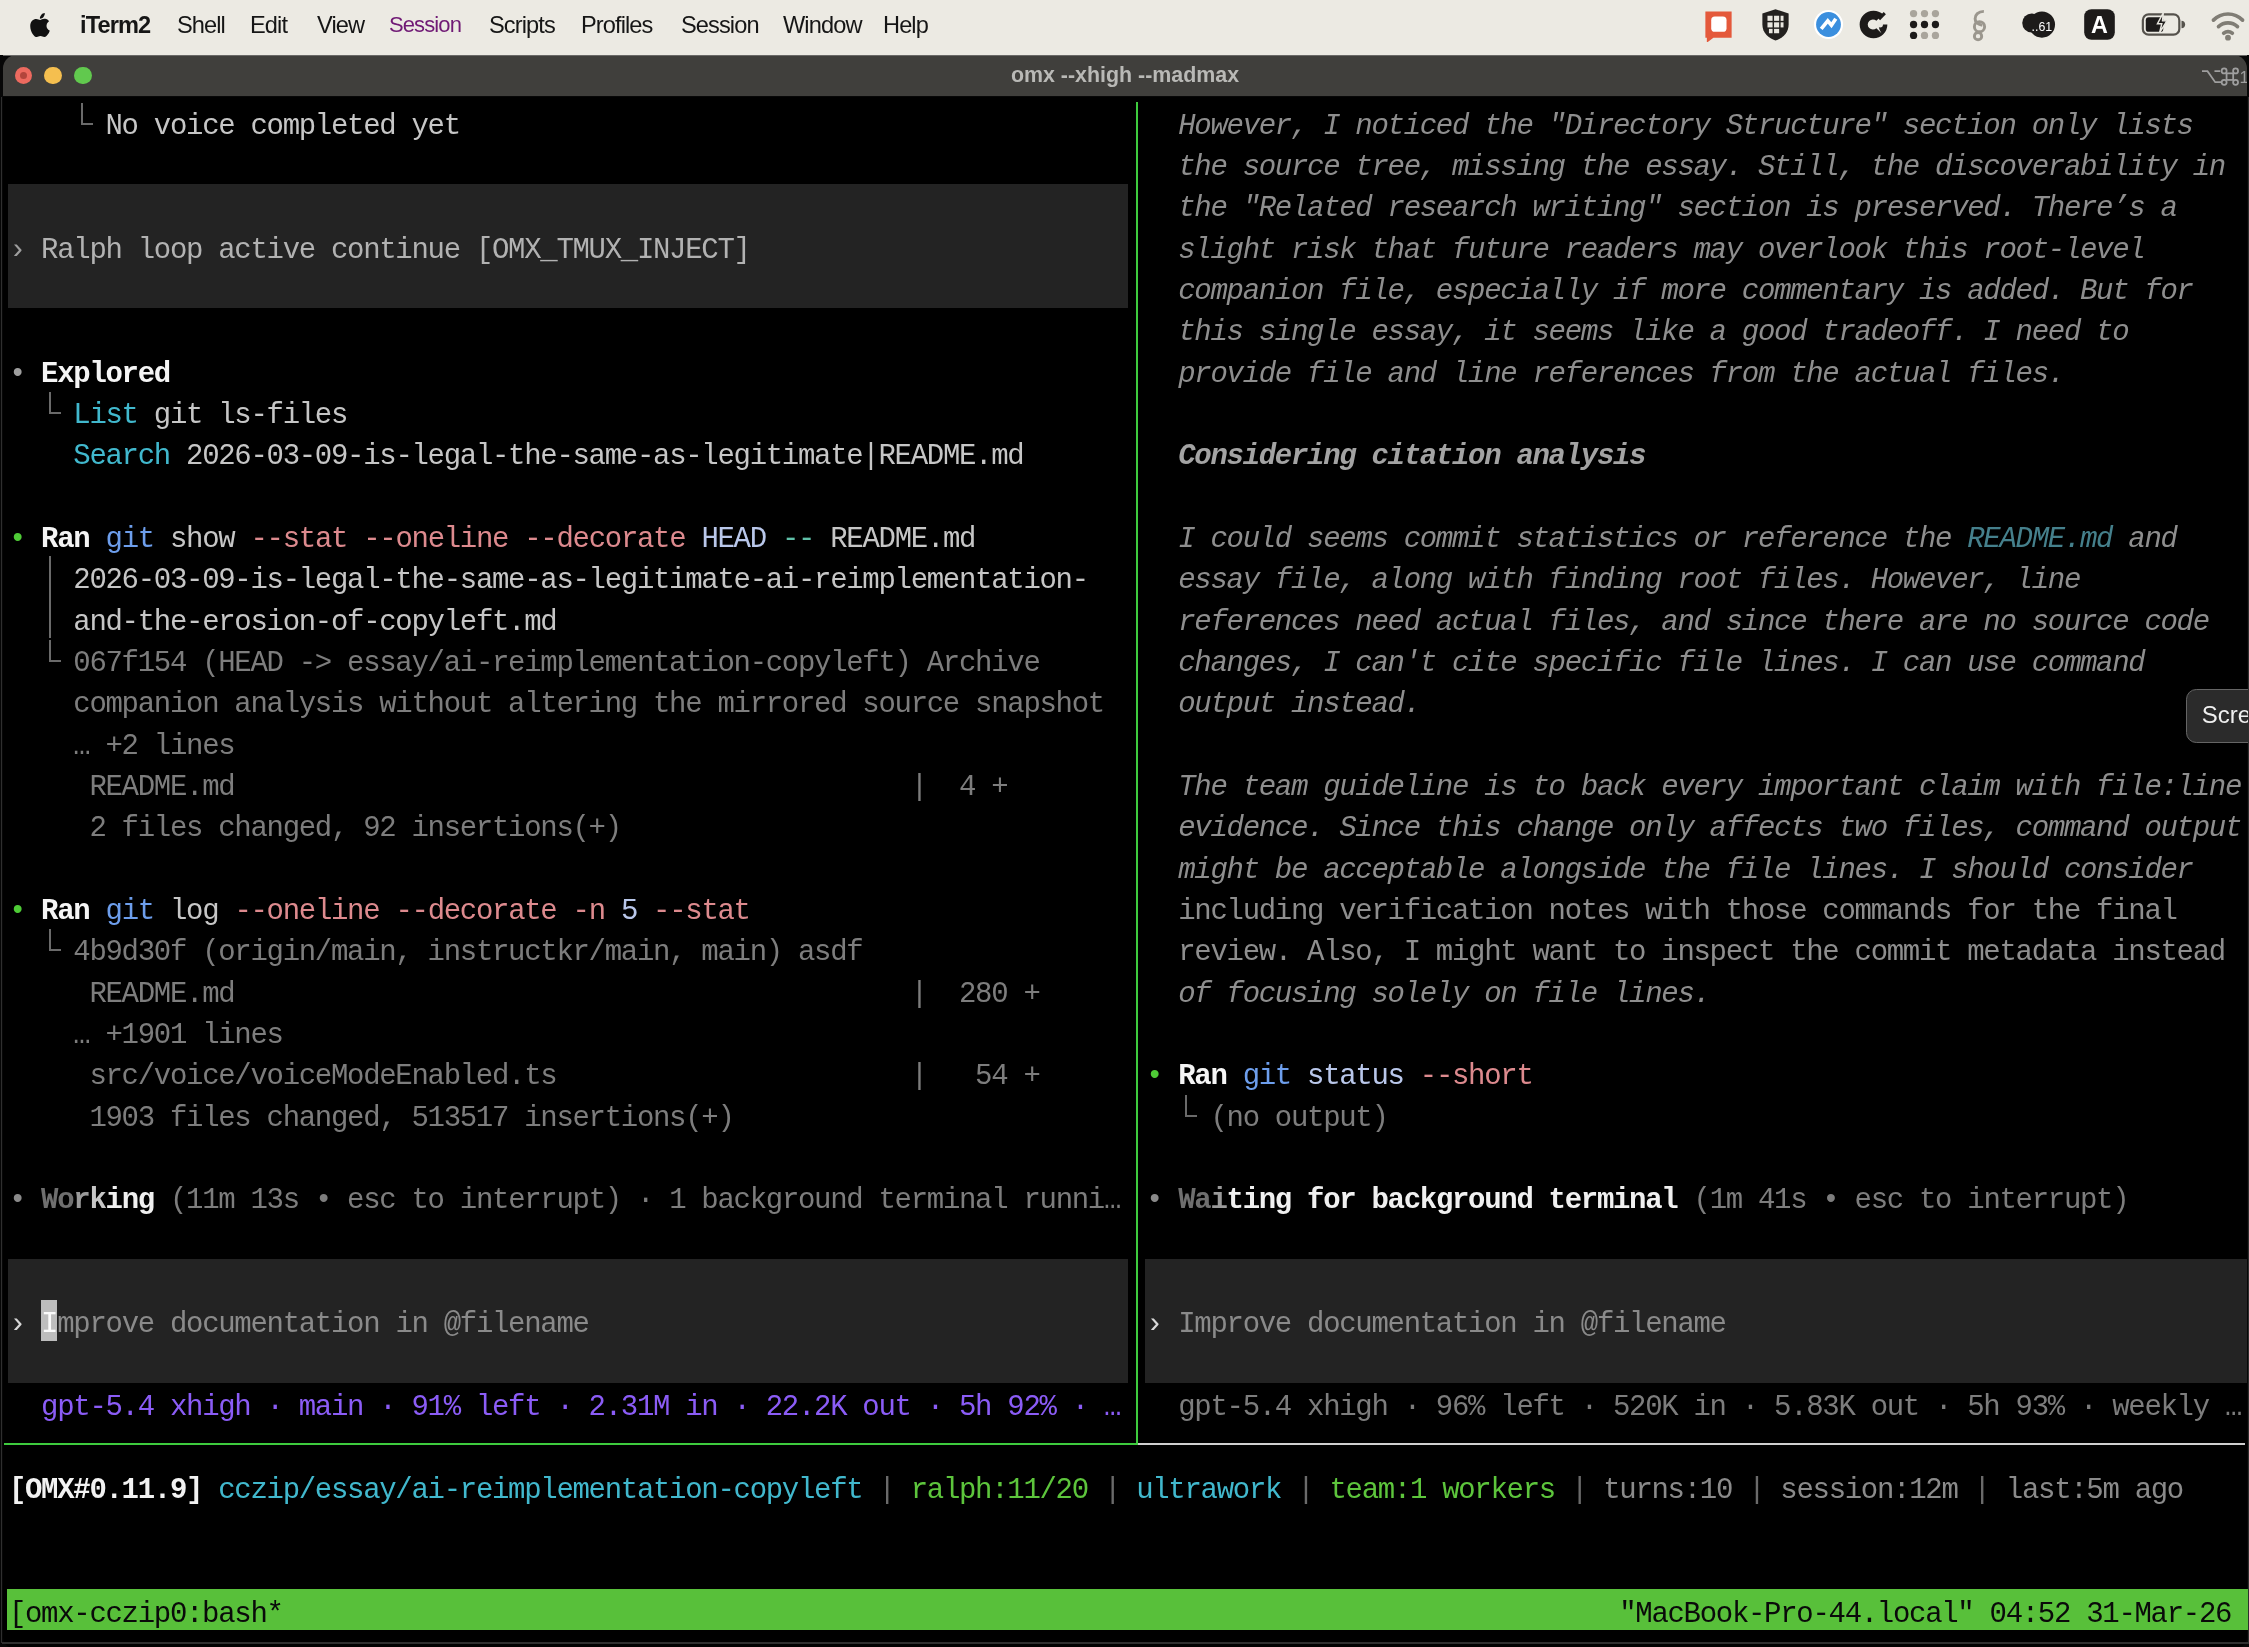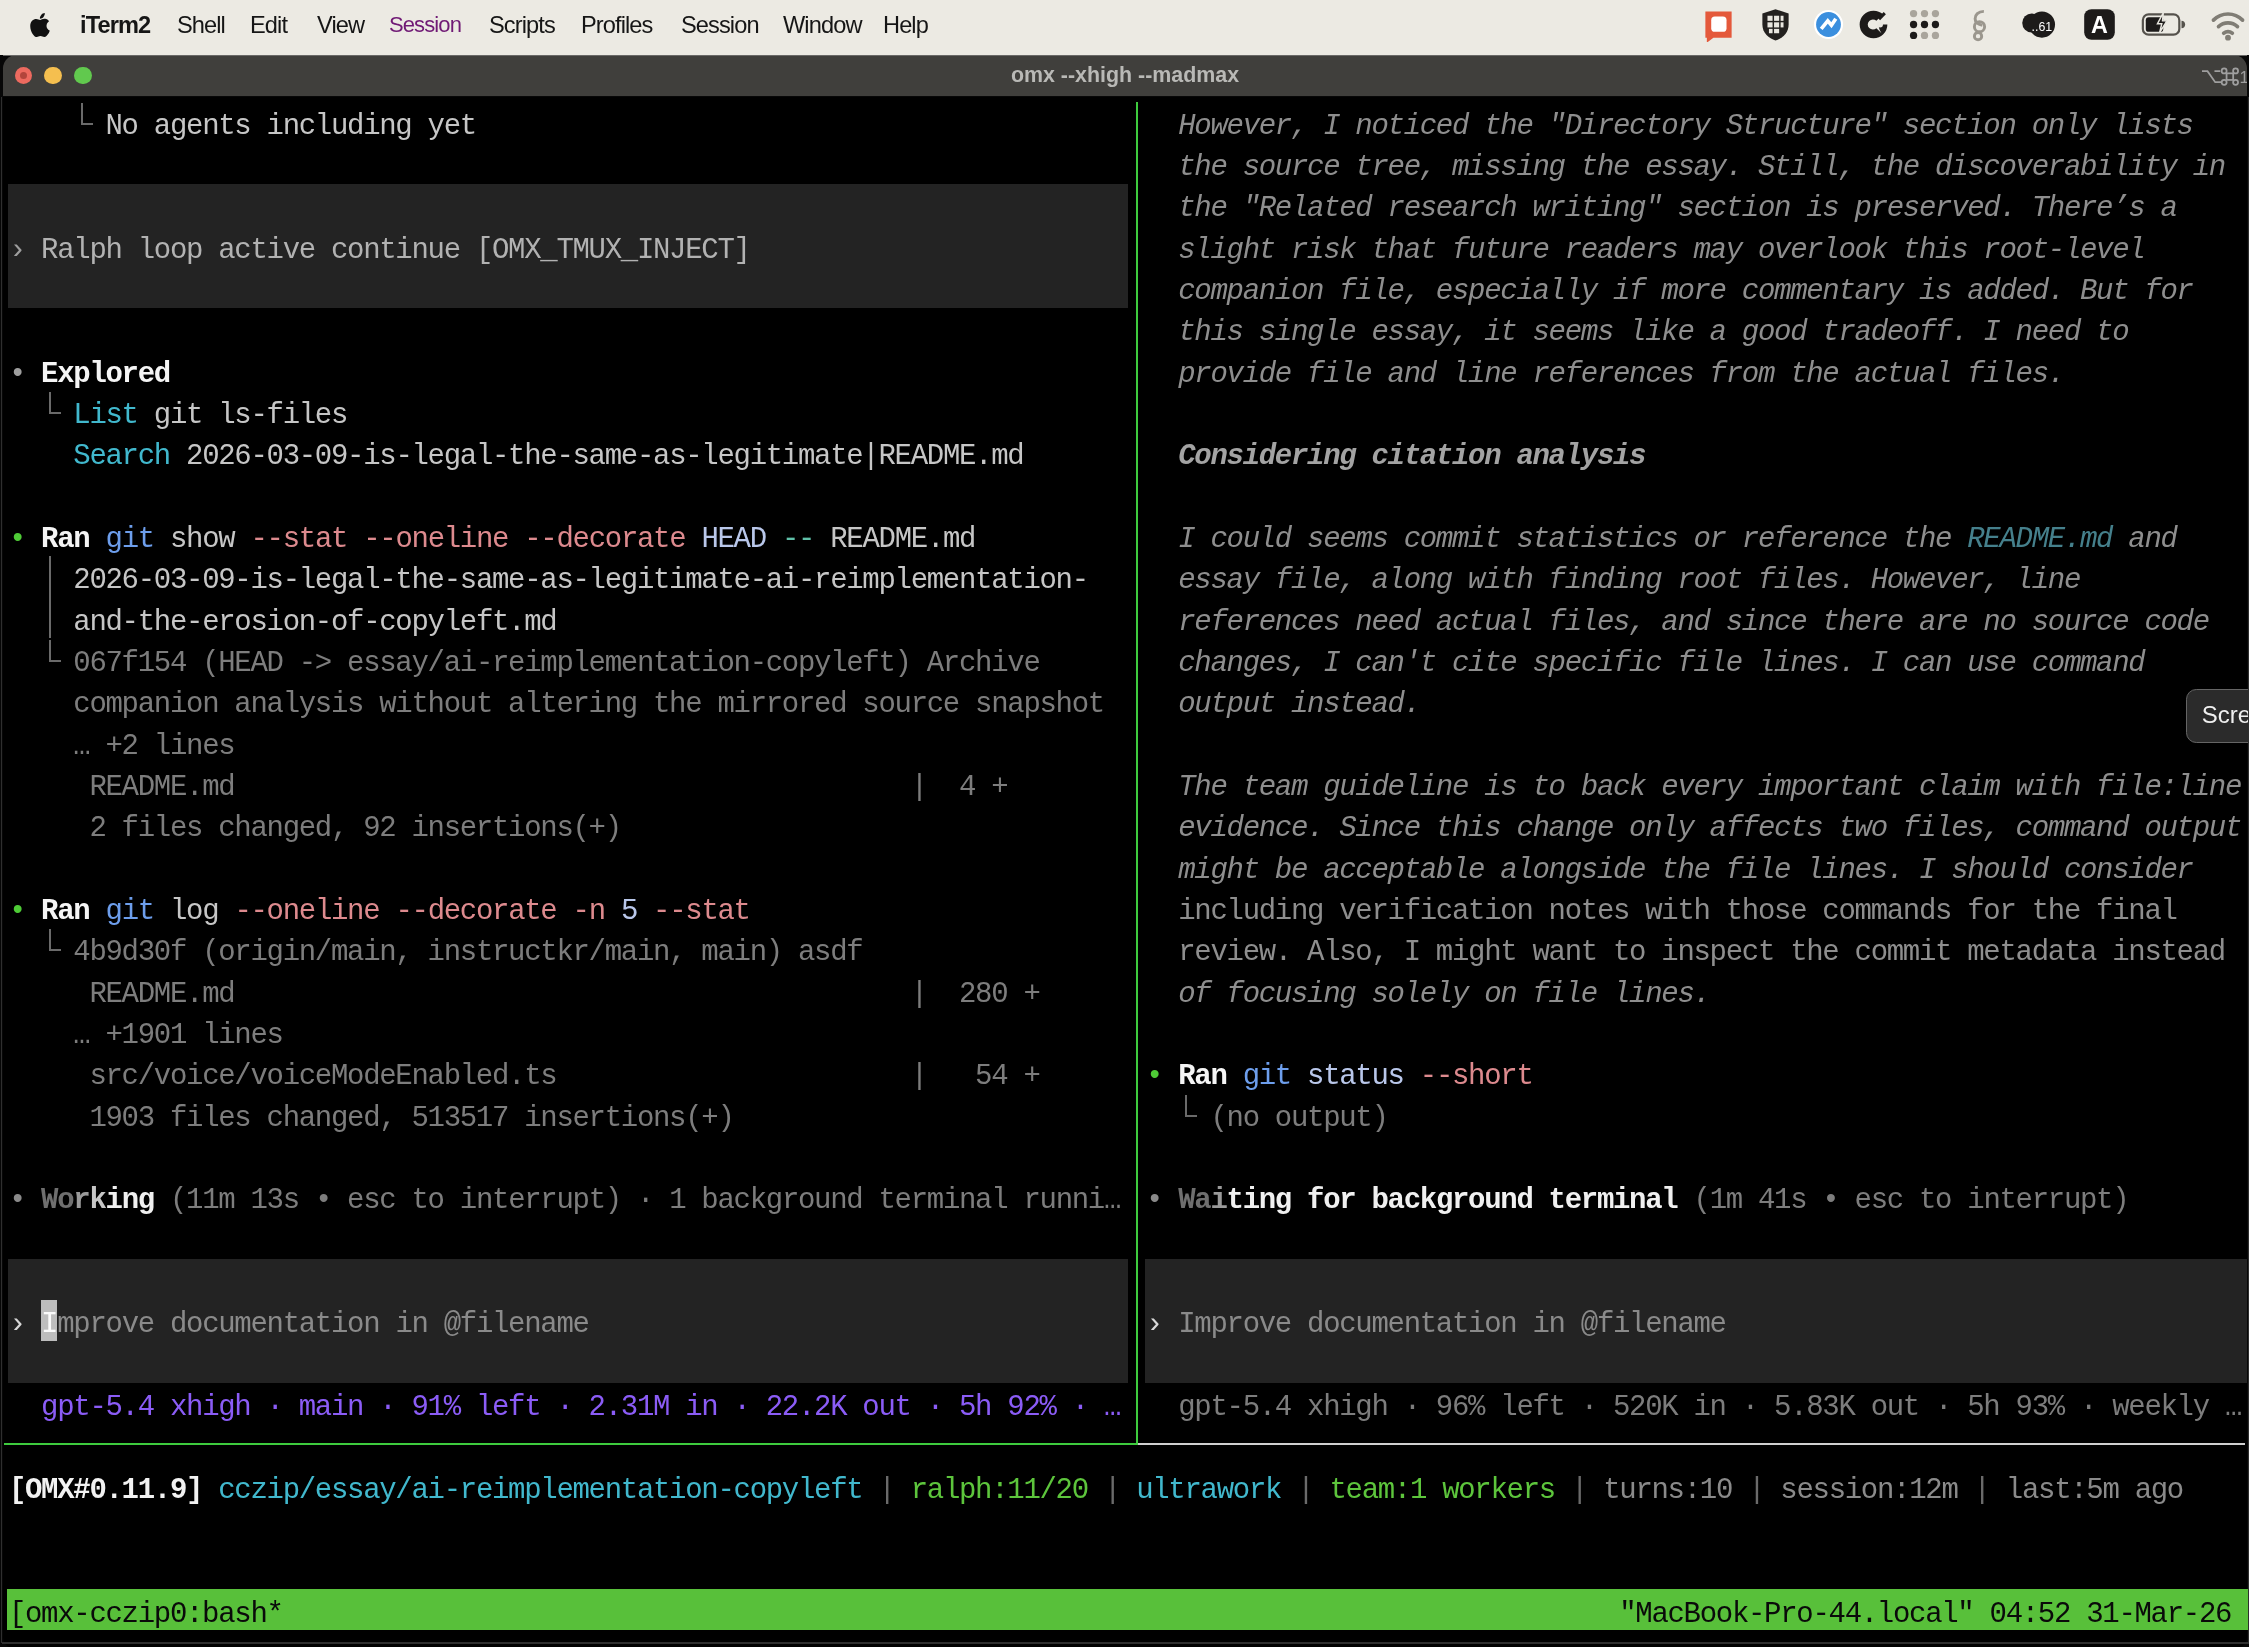--- a/index.html
+++ b/index.html
@@ -106,21 +106,21 @@
       <rect x="34.5" y="10" width="9" height="9"></rect>
       <circle cx="31.2" cy="6.8" r="3.4"></circle>
       <circle cx="46.8" cy="6.8" r="3.4"></circle>
       <circle cx="31.2" cy="22.2" r="3.4"></circle>
       <circle cx="46.8" cy="22.2" r="3.4"></circle>
     </g>
     <text x="52" y="23" font-size="23" fill="#9f9f9f" font-family="Liberation Sans">1</text>
   </svg>
 <div style="position:absolute;left:3px;top:97px;width:2244px;height:1551px;background:#000;border-radius:0 0 10.3px 10.3px"></div>
 <div style="position:absolute;left:81px;top:103px;width:9.6px;height:20px;border-left:2.2px solid #6a6a6a;border-bottom:2.2px solid #6a6a6a"></div>
-<div class="row" style="left:8.9px;top:106px">      <span style="color:#c6c6c6">No agents including yet</span></div>
+<div class="row" style="left:8.9px;top:106px">      <span style="color:#c6c6c6">No voice completed yet</span></div>
 <div style="position:absolute;left:8px;top:184px;width:1120px;height:124px;background:#232323"></div>
 <div class="row" style="left:8.9px;top:230px"><span style="color:#9e9e9e">›</span> <span style="color:#b2b2b2">Ralph loop active continue [OMX_TMUX_INJECT]</span></div>
 <div class="row" style="left:8.9px;top:354px"><span style="color:#9e9e9e">•</span> <span style="color:#f5f5f5;font-weight:bold">Explored</span></div>
 <div style="position:absolute;left:49px;top:392px;width:9.6px;height:20px;border-left:2.2px solid #6a6a6a;border-bottom:2.2px solid #6a6a6a"></div>
 <div class="row" style="left:8.9px;top:395px">    <span style="color:#41b8cd">List</span> <span style="color:#c6c6c6">git ls-files</span></div>
 <div class="row" style="left:8.9px;top:436px">    <span style="color:#41b8cd">Search</span> <span style="color:#c6c6c6">2026-03-09-is-legal-the-same-as-legitimate|README.md</span></div>
 <div class="row" style="left:8.9px;top:519px"><span style="color:#4ecb36">•</span> <span style="color:#f5f5f5;font-weight:bold">Ran</span> <span style="color:#6d9eec">git</span> <span style="color:#c6c6c6">show</span> <span style="color:#dd8a8e">--stat</span> <span style="color:#dd8a8e">--oneline</span> <span style="color:#dd8a8e">--decorate</span> <span style="color:#b9c7ea">HEAD</span> <span style="color:#5fc0a9">--</span> <span style="color:#c6c6c6">README.md</span></div>
 <div style="position:absolute;left:49px;top:556px;width:2.2px;height:41px;background:#6a6a6a"></div>
 <div class="row" style="left:8.9px;top:560px">    <span style="color:#c6c6c6">2026-03-09-is-legal-the-same-as-legitimate-ai-reimplementation-</span></div>
 <div style="position:absolute;left:49px;top:597px;width:2.2px;height:41px;background:#6a6a6a"></div>

